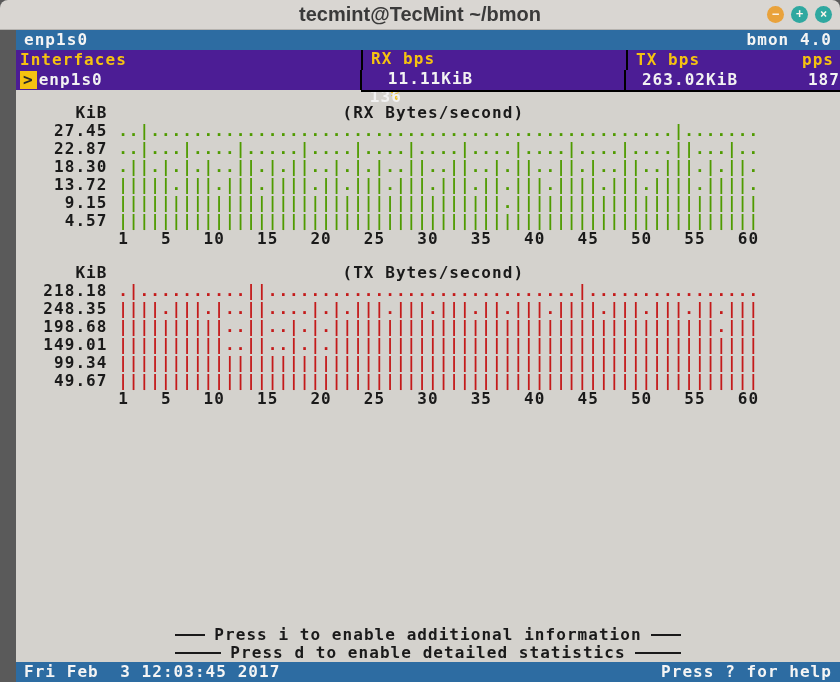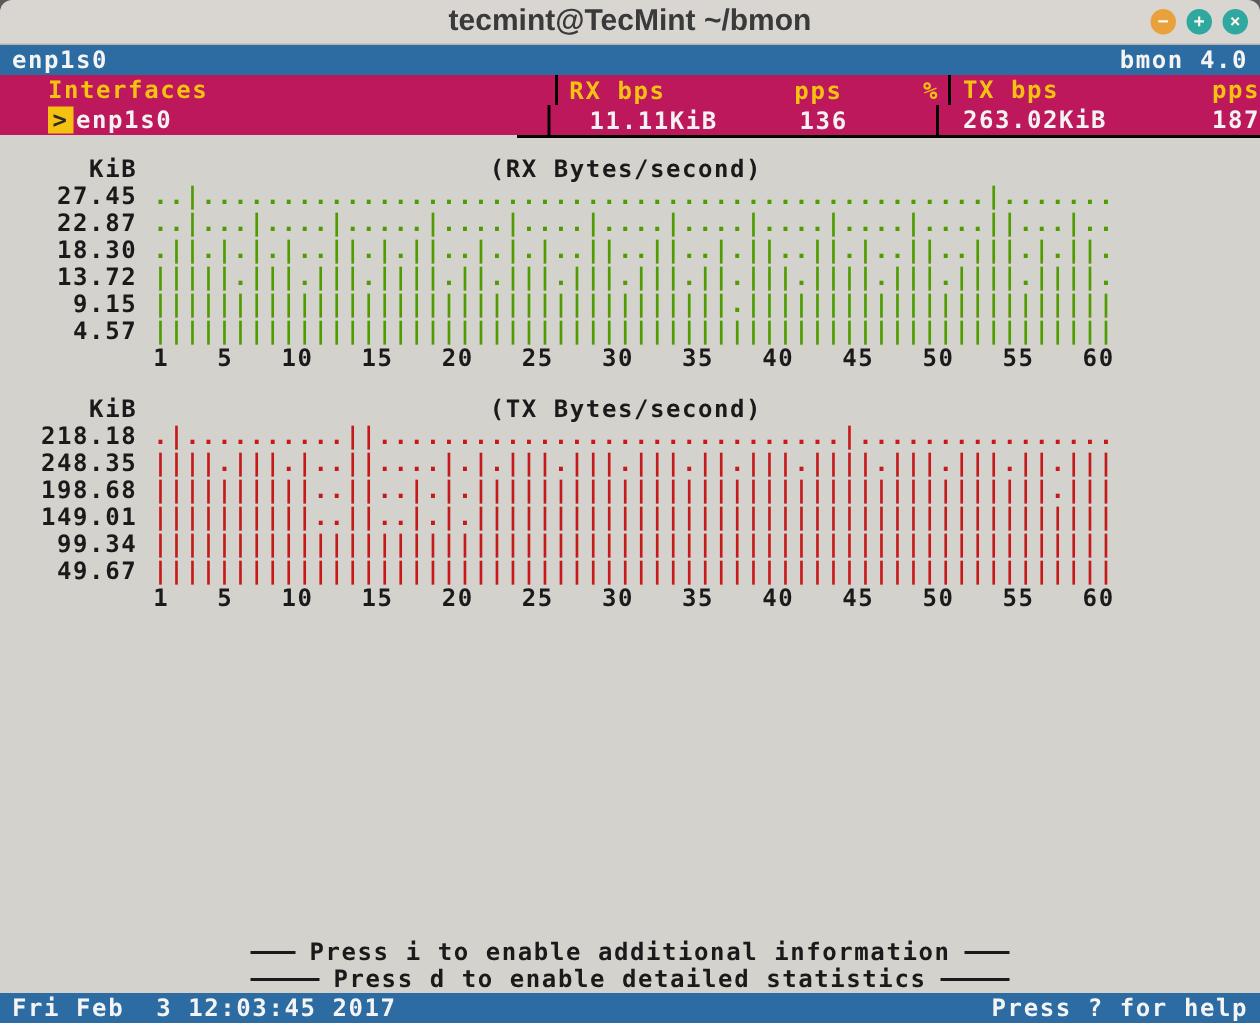--- a/index.html
+++ b/index.html
@@ -28,35 +28,36 @@
   .wbtn.min { background: #e9a23b; }
   .wbtn.max { background: #2fa8a0; }
   .wbtn.close { background: #2fa8a0; }
   
   .terminal {
     flex: 1; display: flex; flex-direction: column; min-height: 0;
     background: #d4d2cd; color: #1a1a1a;
     font-family: "DejaVu Sans Mono", monospace;
     font-weight: bold; font-size: 16px; line-height: 18px;
     letter-spacing: 1.05px;
+    margin-left: 16px;
   }
   .topbar, .statusbar {
     height: 20px; flex: 0 0 auto; background: #2d6ca2; color: #f4f4f4;
     display: flex; justify-content: space-between; align-items: center;
     padding: 0 8px; white-space: pre;
   }
   
   .ifheader, .ifrow {
-    height: 20px; flex: 0 0 auto; background: #be185d;
-    display: flex; align-items: center; white-space: pre; padding-left: 28px;
+    height: 20px; flex: 0 0 auto; background: #4c1d95;
+    display: flex; align-items: center; white-space: pre;
   }
   .hdr { color: #f5c211; }
   .val { color: #f2f2f2; }
   .col-if { width: 345px; height: 100%; padding-left: 4px; display: flex; align-items: center; }
-  .col-rx { width: 265px; height: 100%; border-left: 2px solid #000; display: flex; align-items: flex-end; }
+  .col-rx { width: 265px; height: 100%; border-left: 2px solid #000; display: flex; align-items: flex-start; flex-direction: column; }
   .col-tx { flex: 1; height: 100%; border-left: 2px solid #000; display: flex; align-items: center; gap: 12px; }
   .sub-bps { width: 158px; padding-left: 8px; }
   .ifrow .sub-bps { padding-left: 26px; }
   .col-tx .sub-bps { width: 162px; }
   .ifrow .col-tx .sub-bps { padding-left: 16px; }
   .sub-pps { flex: 1; }
   .ifrow .sub-pps { padding-left: 8px; }
   .sub-pct { width: 44px; text-align: right; padding-right: 6px; }
   .cursor { background: #f5c211; color: #2a2a2a; padding: 0 3px; }
   .ifname { color: #f2f2f2; padding-left: 2px; }

